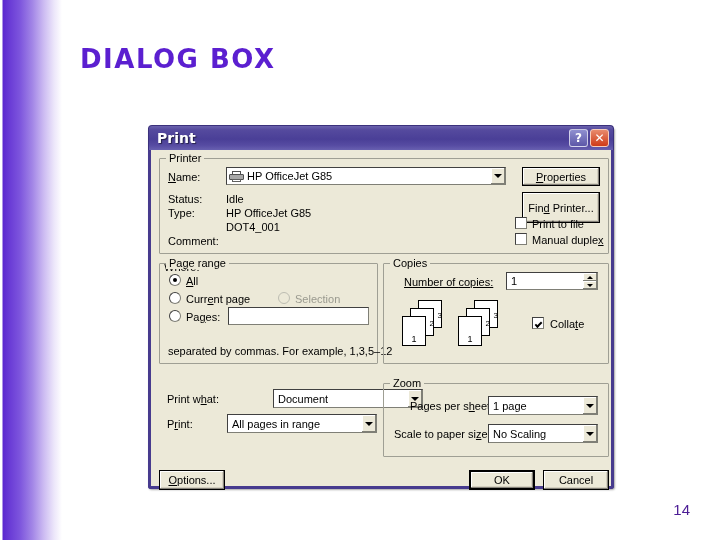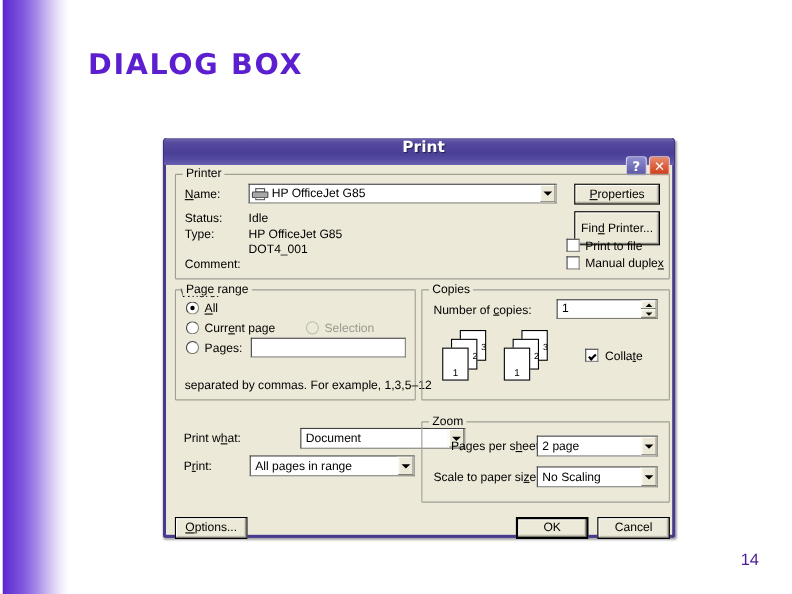--- a/index.html
+++ b/index.html
@@ -72,21 +72,20 @@
     height: 25px;
     box-sizing: border-box;
     background: linear-gradient(to bottom,
         #6a62ad 0%, #554a9e 16%, #4a3f97 55%, #564ba2 80%, #6860b0 100%);
     border-radius: 4px 4px 0 0;
     border: 1px solid #3b317c;
     border-bottom: none;
     margin: -3px -3px 0 -3px;
     display: flex;
     align-items: center;
-    flex-direction: column;
   }
   .titlebar-text {
     color: #ffffff;
     font-size: 14px;
     font-weight: bold;
     margin-left: 8px;
     text-shadow: 1px 1px 1px rgba(0,0,0,0.55);
     font-family: "DejaVu Sans", sans-serif;
   }
   .titlebar-buttons {
@@ -449,21 +448,21 @@
       <div class="field" style="left:68px; top:43px; width:141px; height:18px;">
         <span></span>
       </div>
 
       <span class="hint" style="left:8px; top:81px;">separated by commas.  For example, 1,3,5–12</span>
     </div>
 
     <div class="group" style="left:232px; top:113px; width:226px; height:101px;">
       <span class="legend">Copies</span>
 
-      <span class="lbl" style="left:10px; top:12px;">Number of <u>c</u>opies:</span>
+      <span class="lbl" style="left:20px; top:12px;text-decoration:underline;">Number of <u>c</u>opies:</span>
 
       <div class="combo" style="left:122px; top:8px; width:92px; height:18px;">
         <span class="ctext">1</span>
         <span class="spin">
           <div>
               <span class="up"></span>
             </div>
           <div>
               <span class="dn"></span>
             </div>
@@ -508,21 +507,21 @@
       <span class="arrow">
           <span class="tri"></span>
         </span>
     </div>
 
     <div class="group" style="left:232px; top:233px; width:226px; height:74px;">
       <span class="legend">Zoom</span>
 
       <span class="lbl" style="left:10px; top:16px;padding-left:16px;">Pages per s<u>h</u>eet:</span>
       <div class="combo" style="left:104px; top:12px; width:110px; height:19px;">
-        <span class="ctext">2 page</span>
+        <span class="ctext">1 page</span>
         <span class="arrow">
             <span class="tri"></span>
           </span>
       </div>
 
       <span class="lbl" style="left:10px; top:44px;">Scale to paper si<u>z</u>e:</span>
       <div class="combo" style="left:104px; top:40px; width:110px; height:19px;">
         <span class="ctext">No Scaling</span>
         <span class="arrow">
             <span class="tri"></span>

